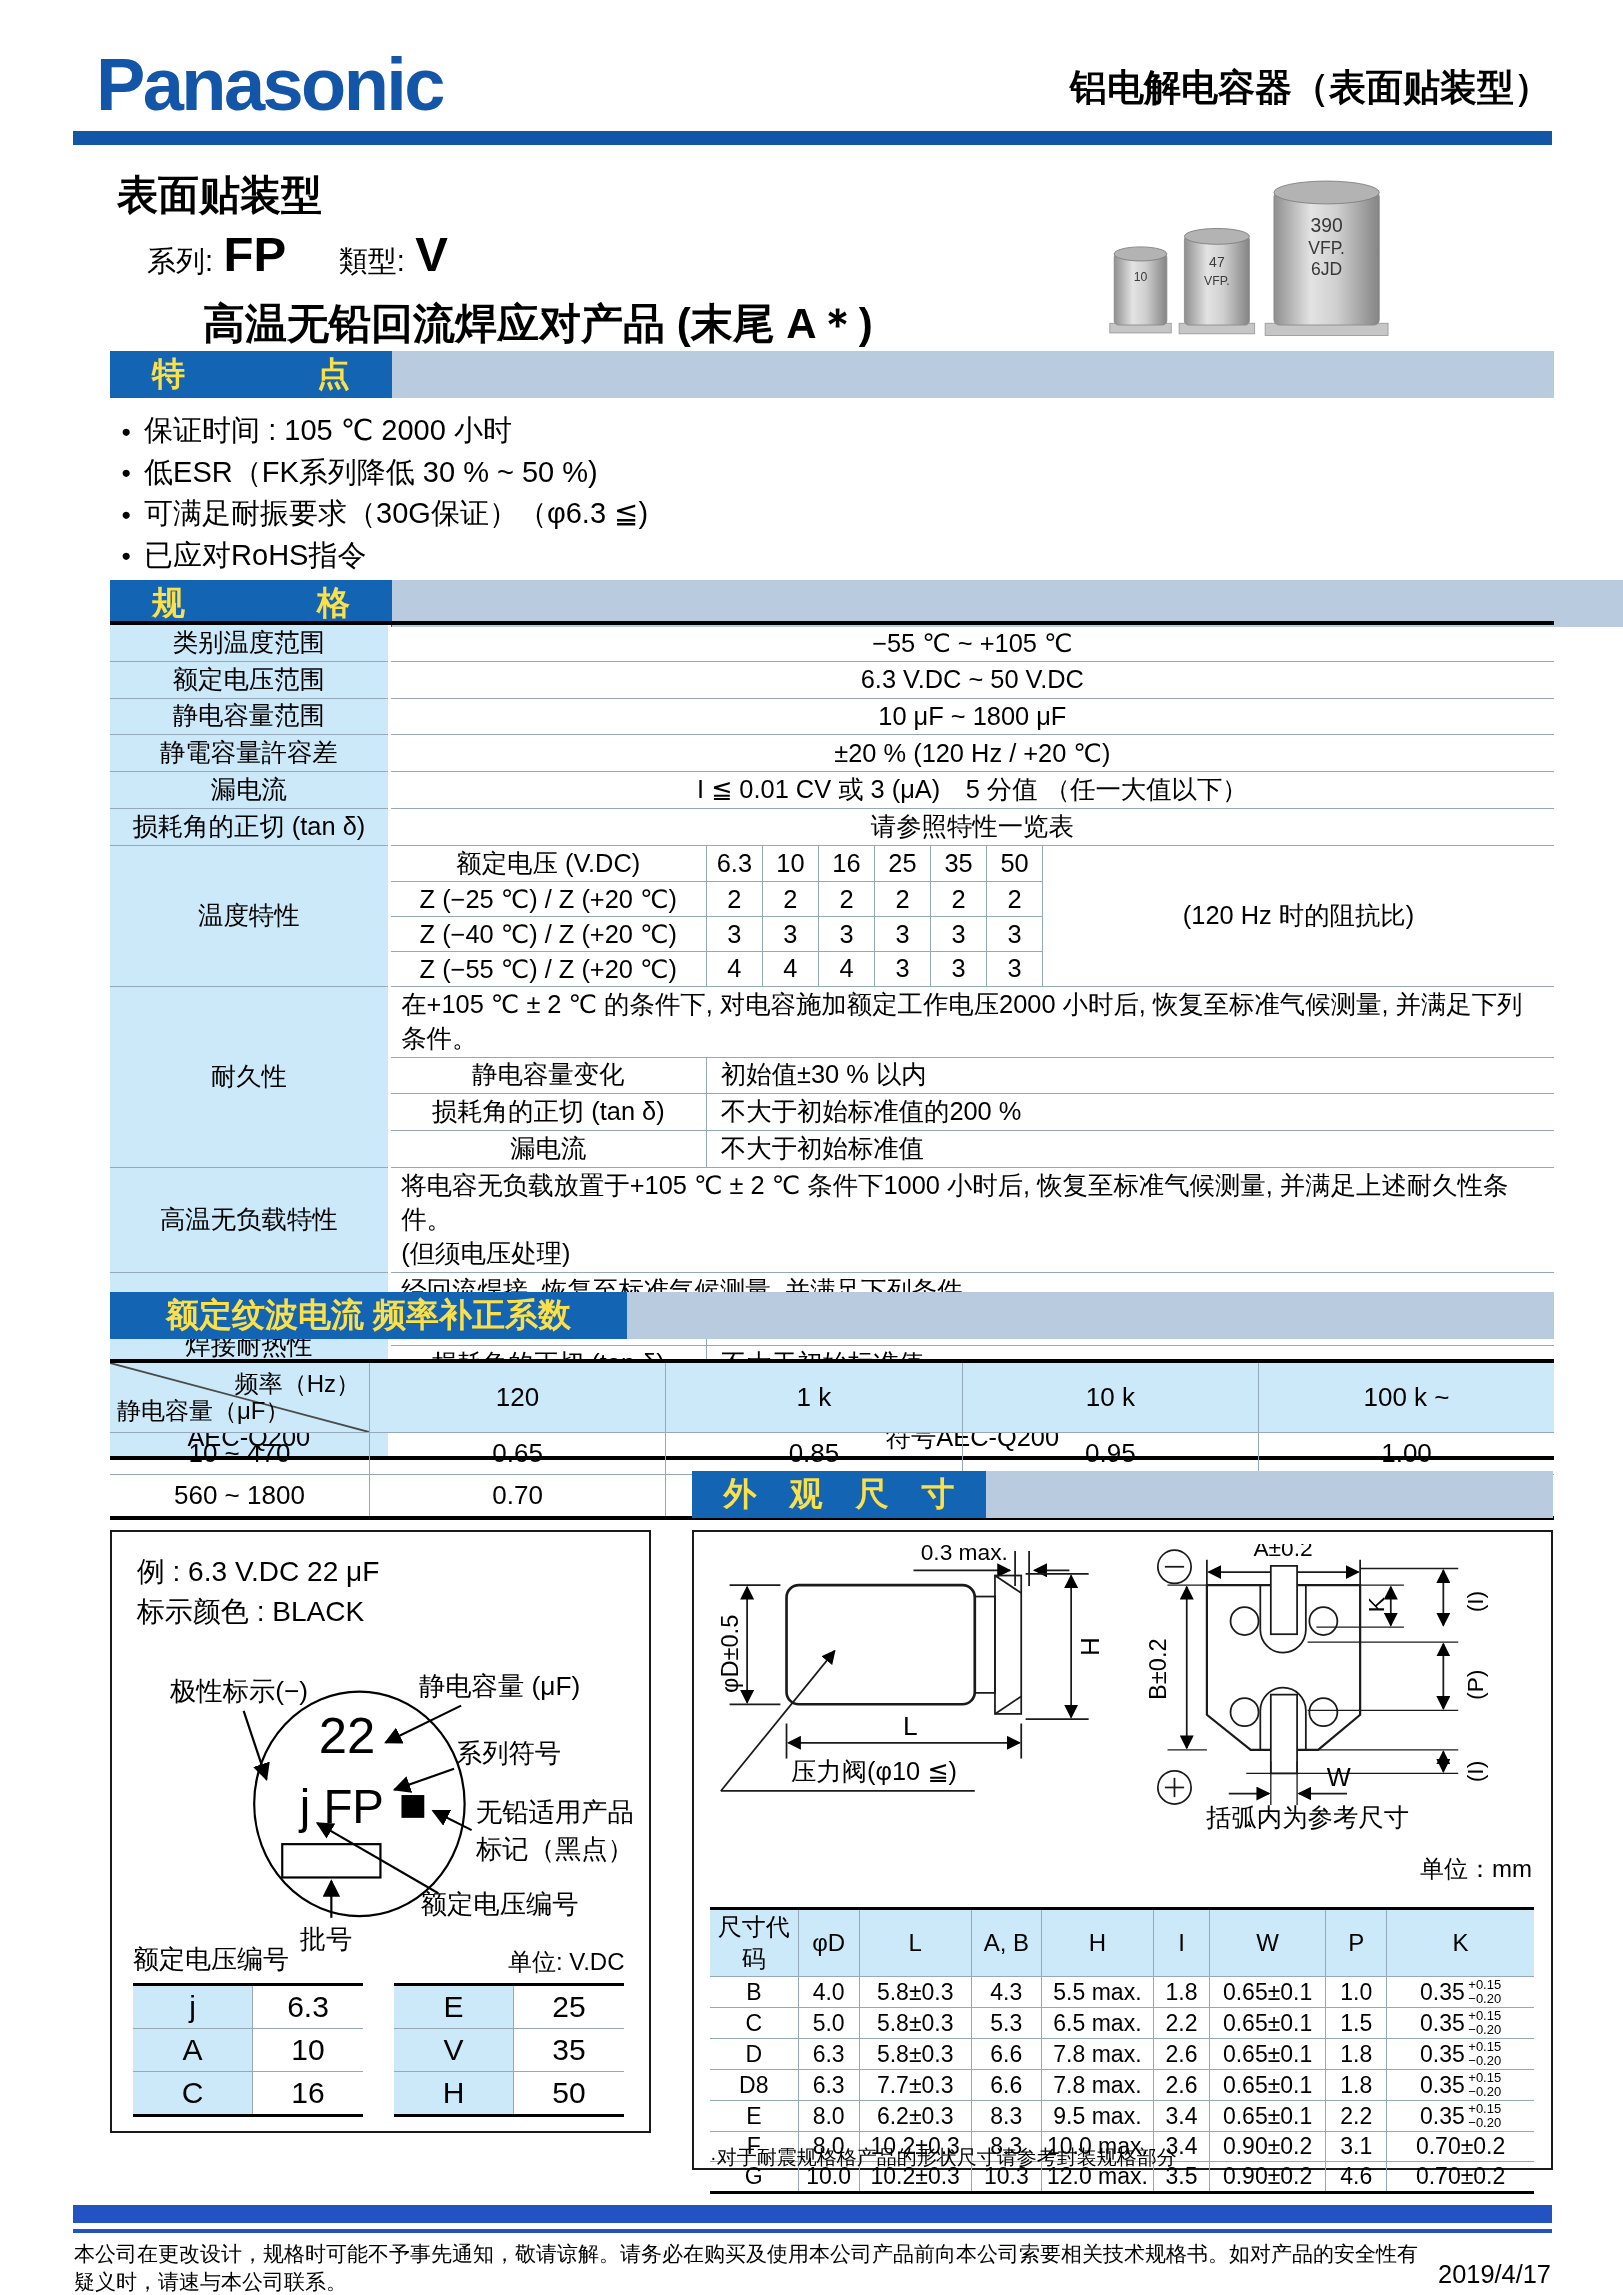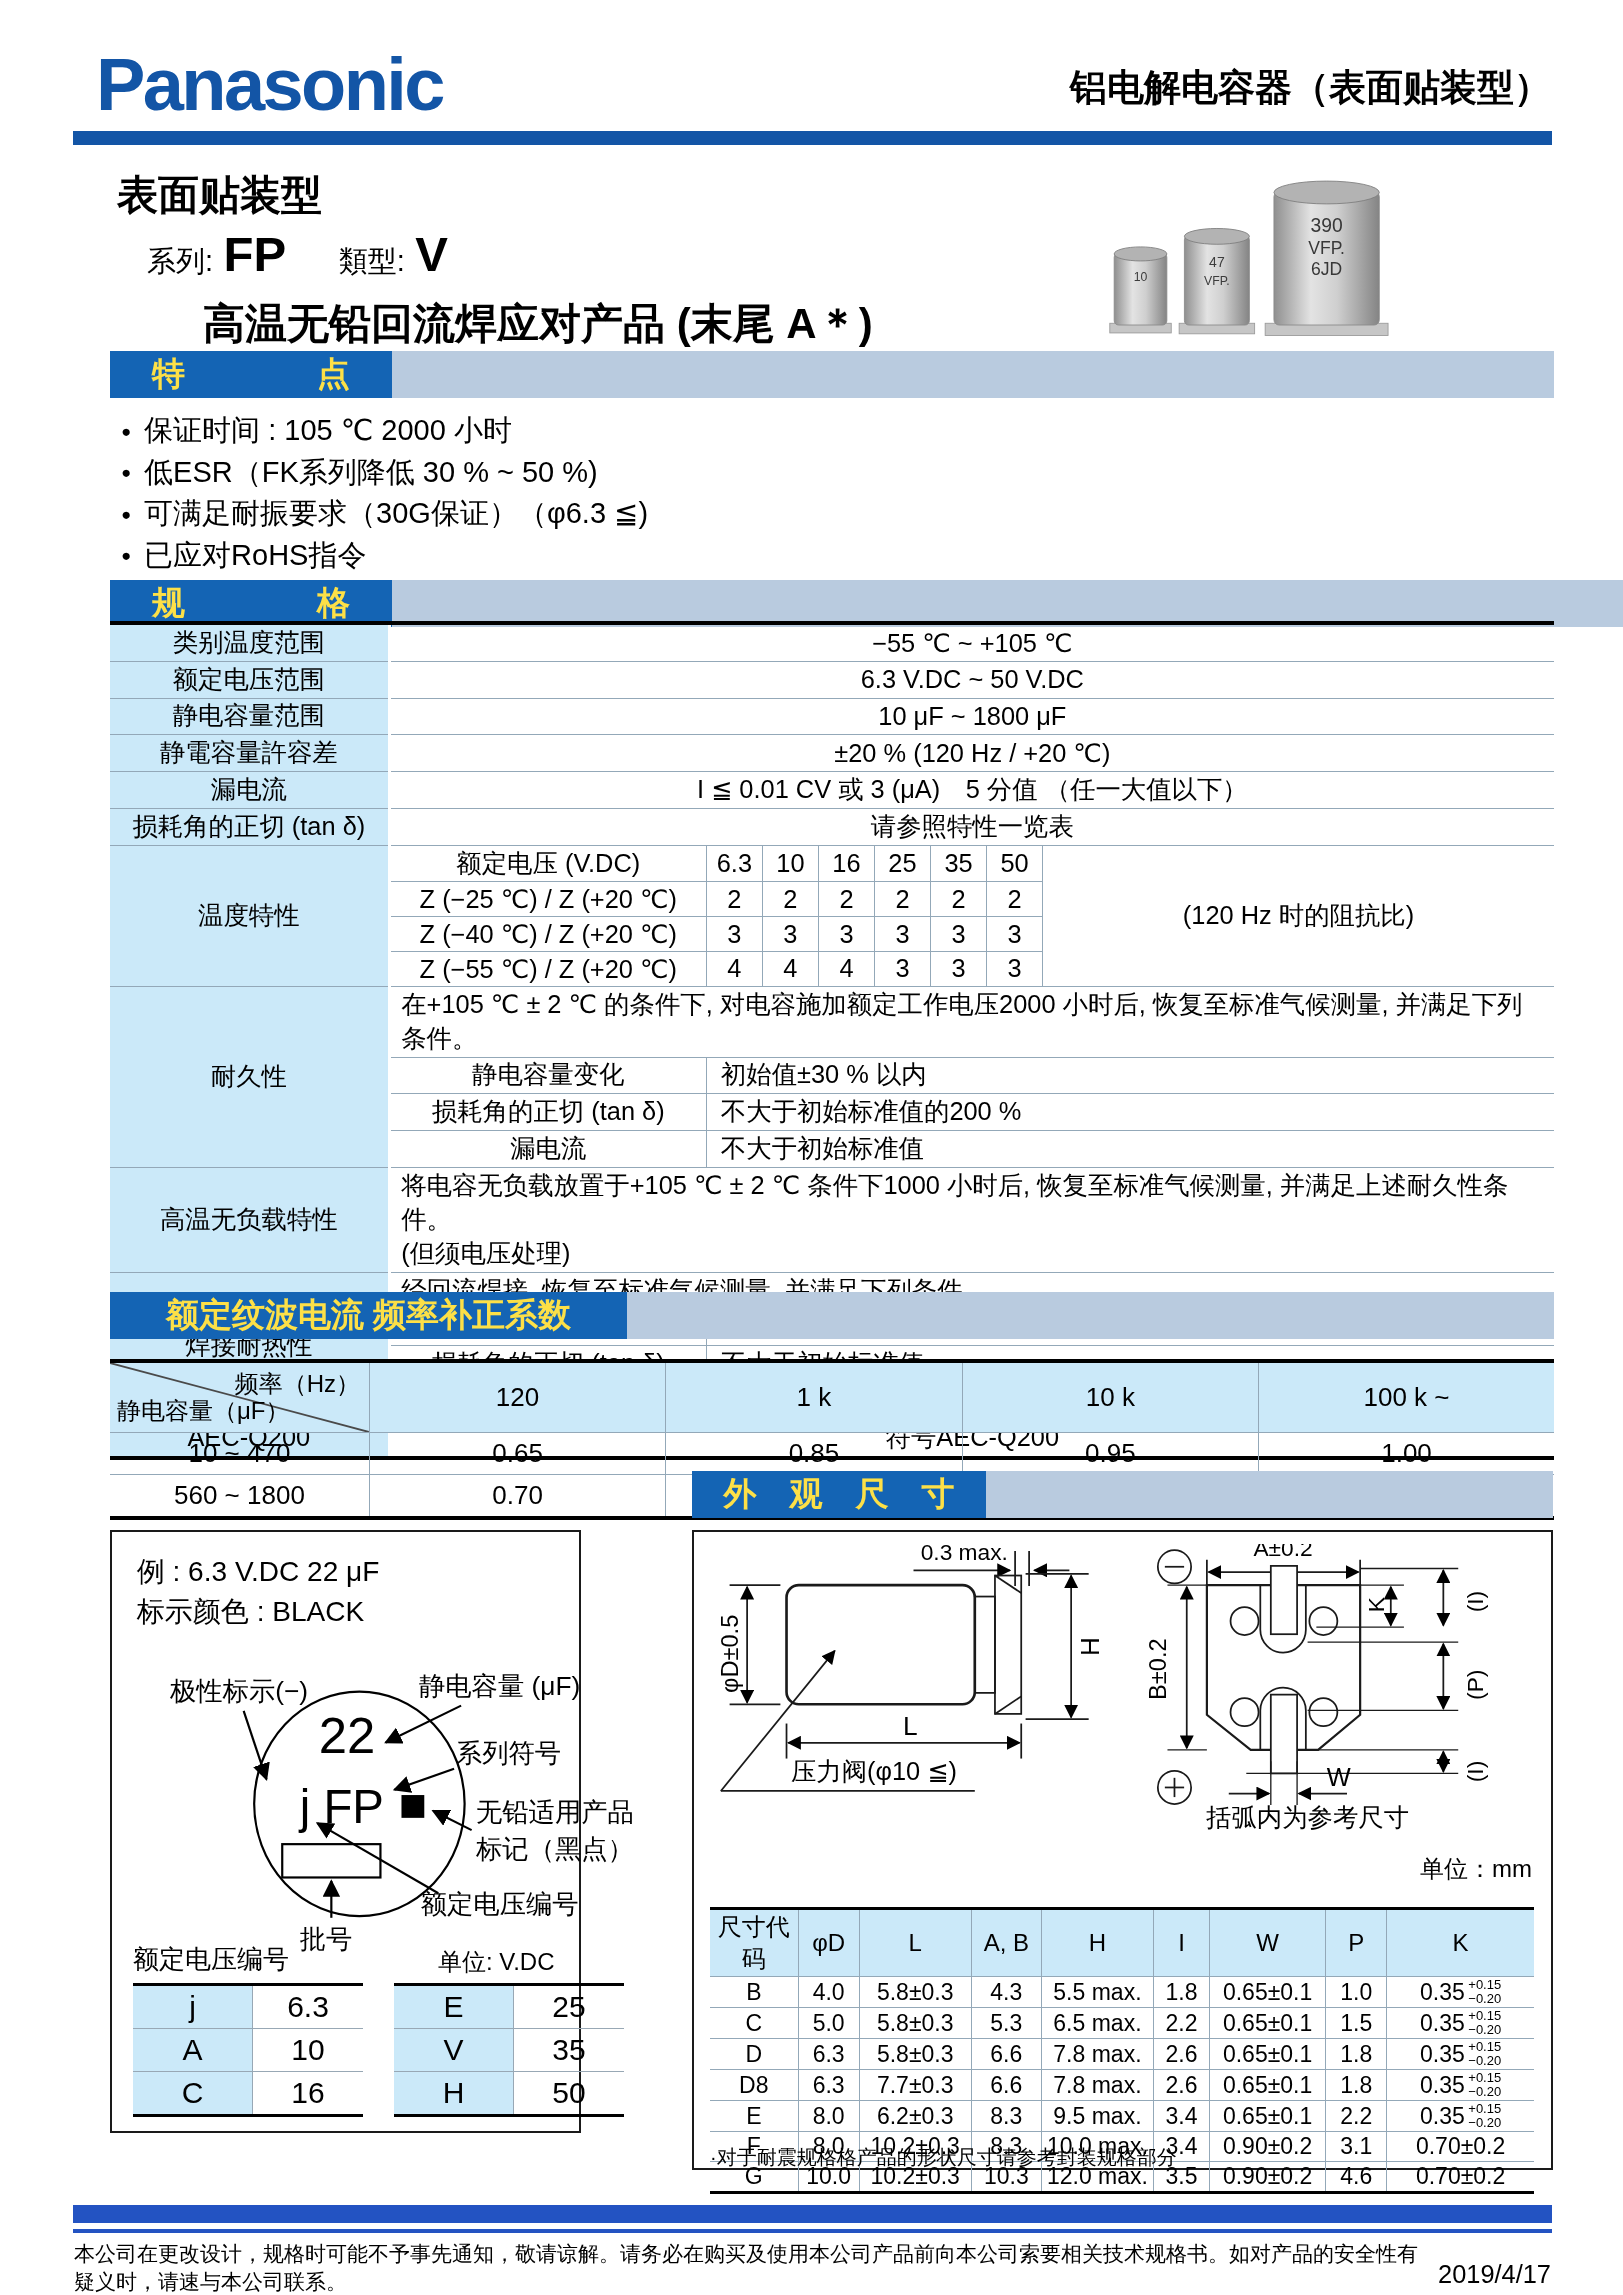--- a/index.html
+++ b/index.html
@@ -292,21 +292,21 @@
       <tr>
         <td>560 ~ 1800</td>
         <td>0.70</td>
         <td>0.90</td>
         <td>0.95</td>
         <td>1.00</td>
       </tr>
     </tbody>
   </table>
 
-  <div class="abs obox" style="left:110px;top:1530px;width:471px;height:603px;">
+  <div class="abs obox" style="left:110px;top:1530px;width:541px;height:603px;">
     <svg class="abs" style="left:0;top:0;" width="536" height="598" viewBox="0 0 611 682">
       <defs>
         <marker id="ar" viewBox="0 0 10 10" refX="9" refY="5" markerWidth="8" markerHeight="8" orient="auto-start-reverse">
             <path d="M0,0L10,5L0,10z" fill="#000"></path>
           </marker>
       </defs>
       <text x="28" y="56" font-size="32">例 : 6.3 V.DC 22 μF</text>
       <text x="28" y="102" font-size="32">标示颜色 : BLACK</text>
       <text x="66" y="192" font-size="30">极性标示(−)</text>
       <line x1="150" y1="204" x2="176" y2="282" stroke="#000" stroke-width="2.5" marker-end="url(#ar)"></line>

